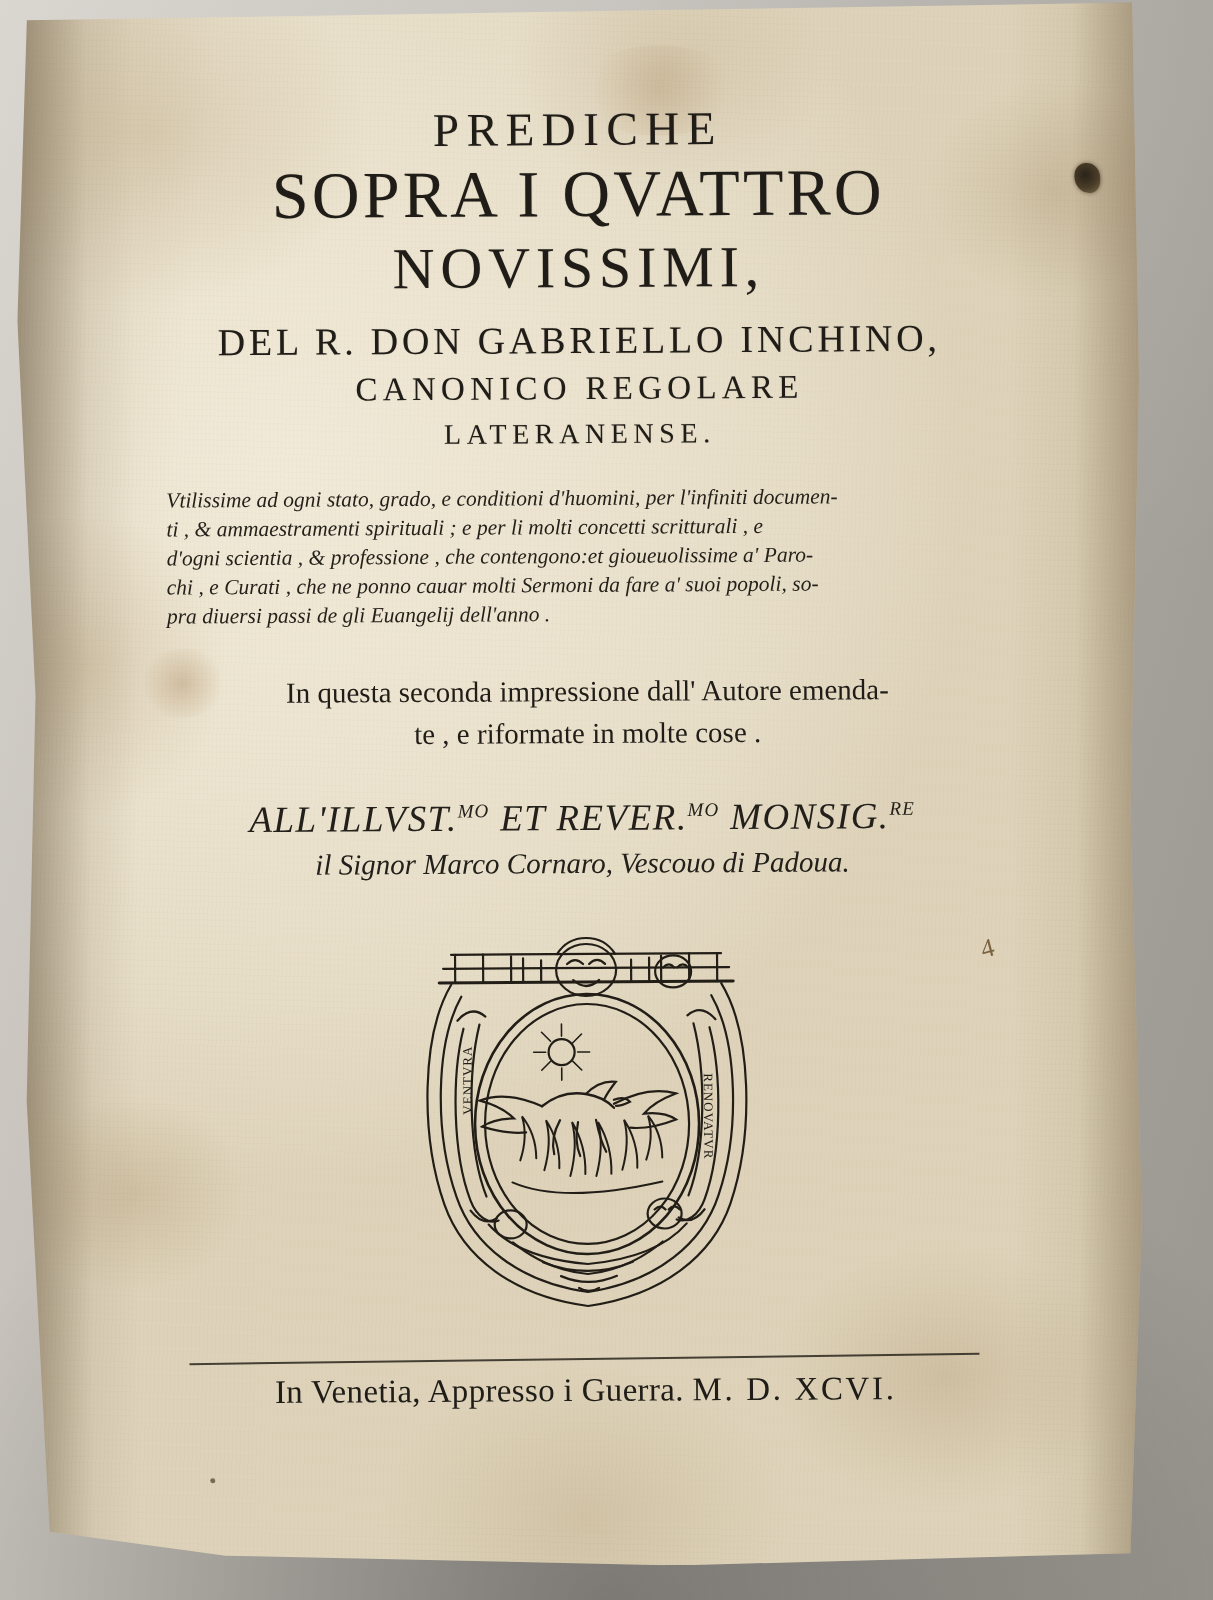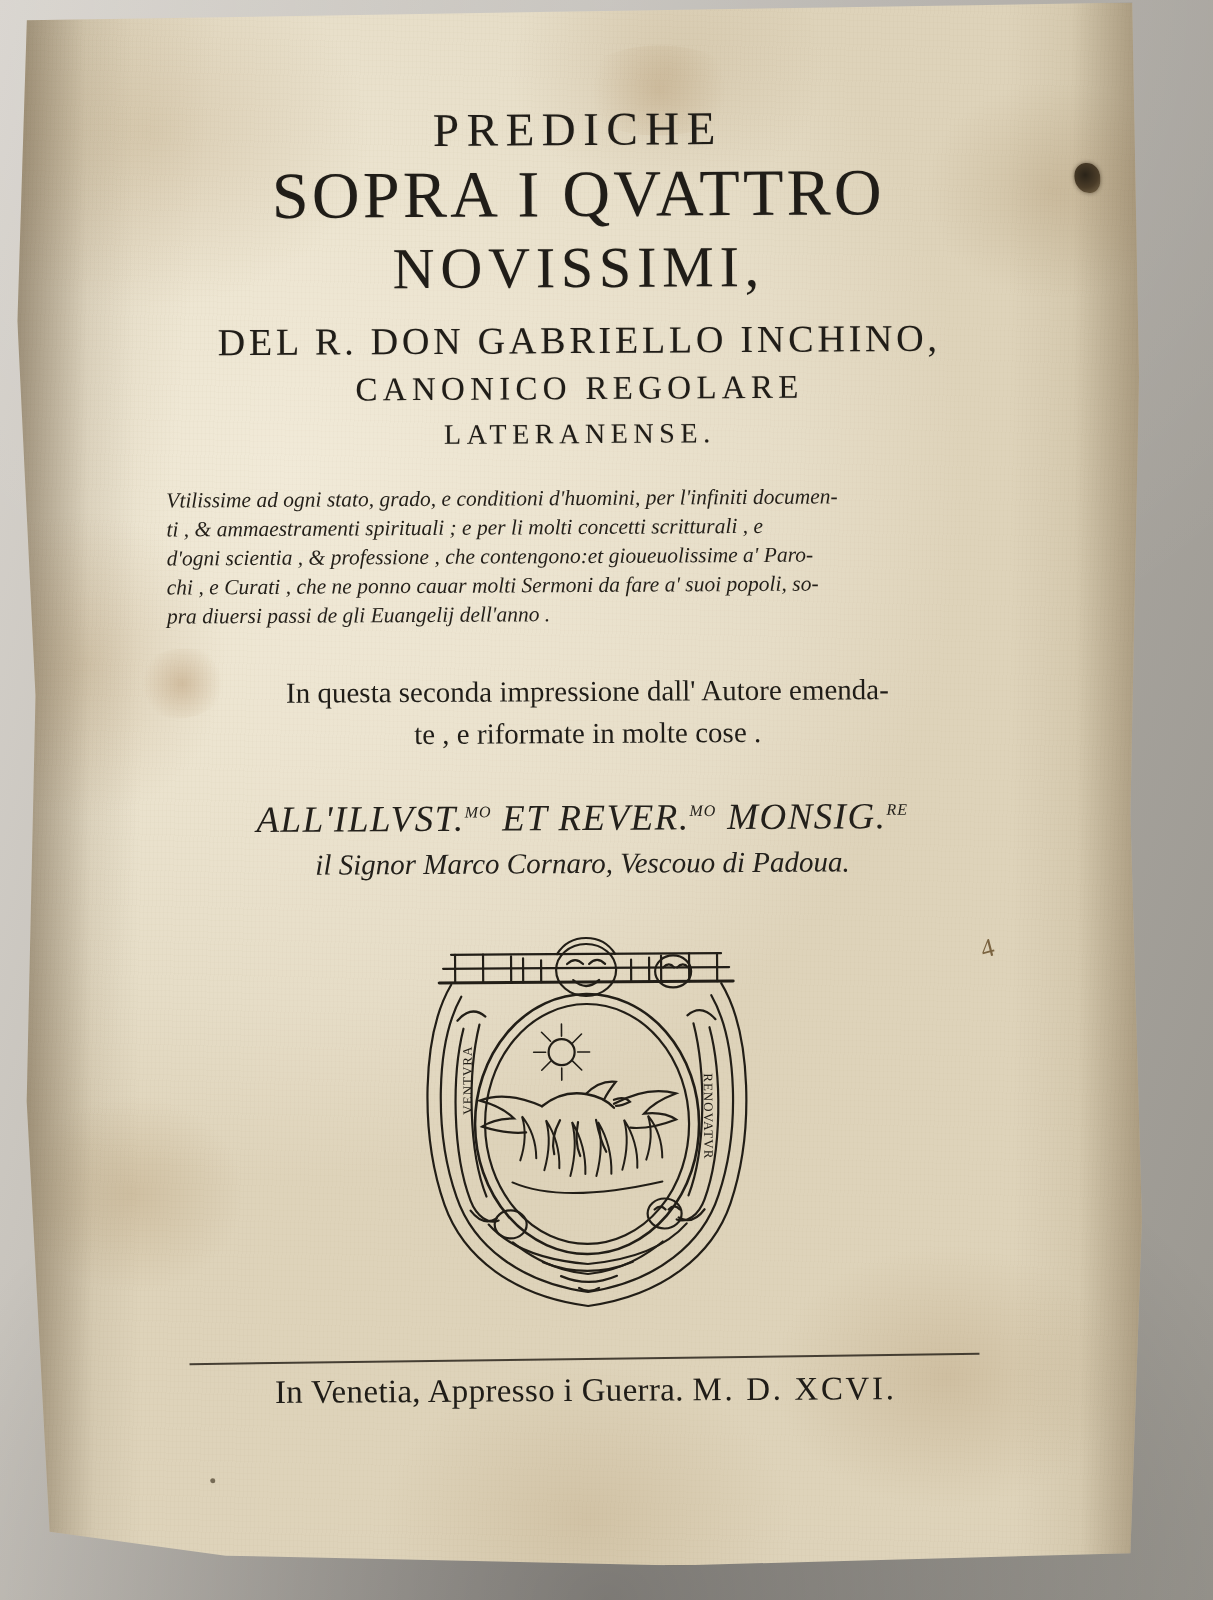--- a/index.html
+++ b/index.html
@@ -173,21 +173,21 @@
     top: 790px;
     text-align: center;
   }
   .dedic-main {
     font-style: italic;
     font-size: 37px;
     letter-spacing: 0.04em;
     white-space: nowrap;
   }
   .sup {
-    font-size: 16px;
+    font-size: 19px;
     vertical-align: super;
     letter-spacing: 0.06em;
   }
   .dedic-sub {
     margin-top: 8px;
     font-style: italic;
     font-size: 29px;
     white-space: nowrap;
   }
 

